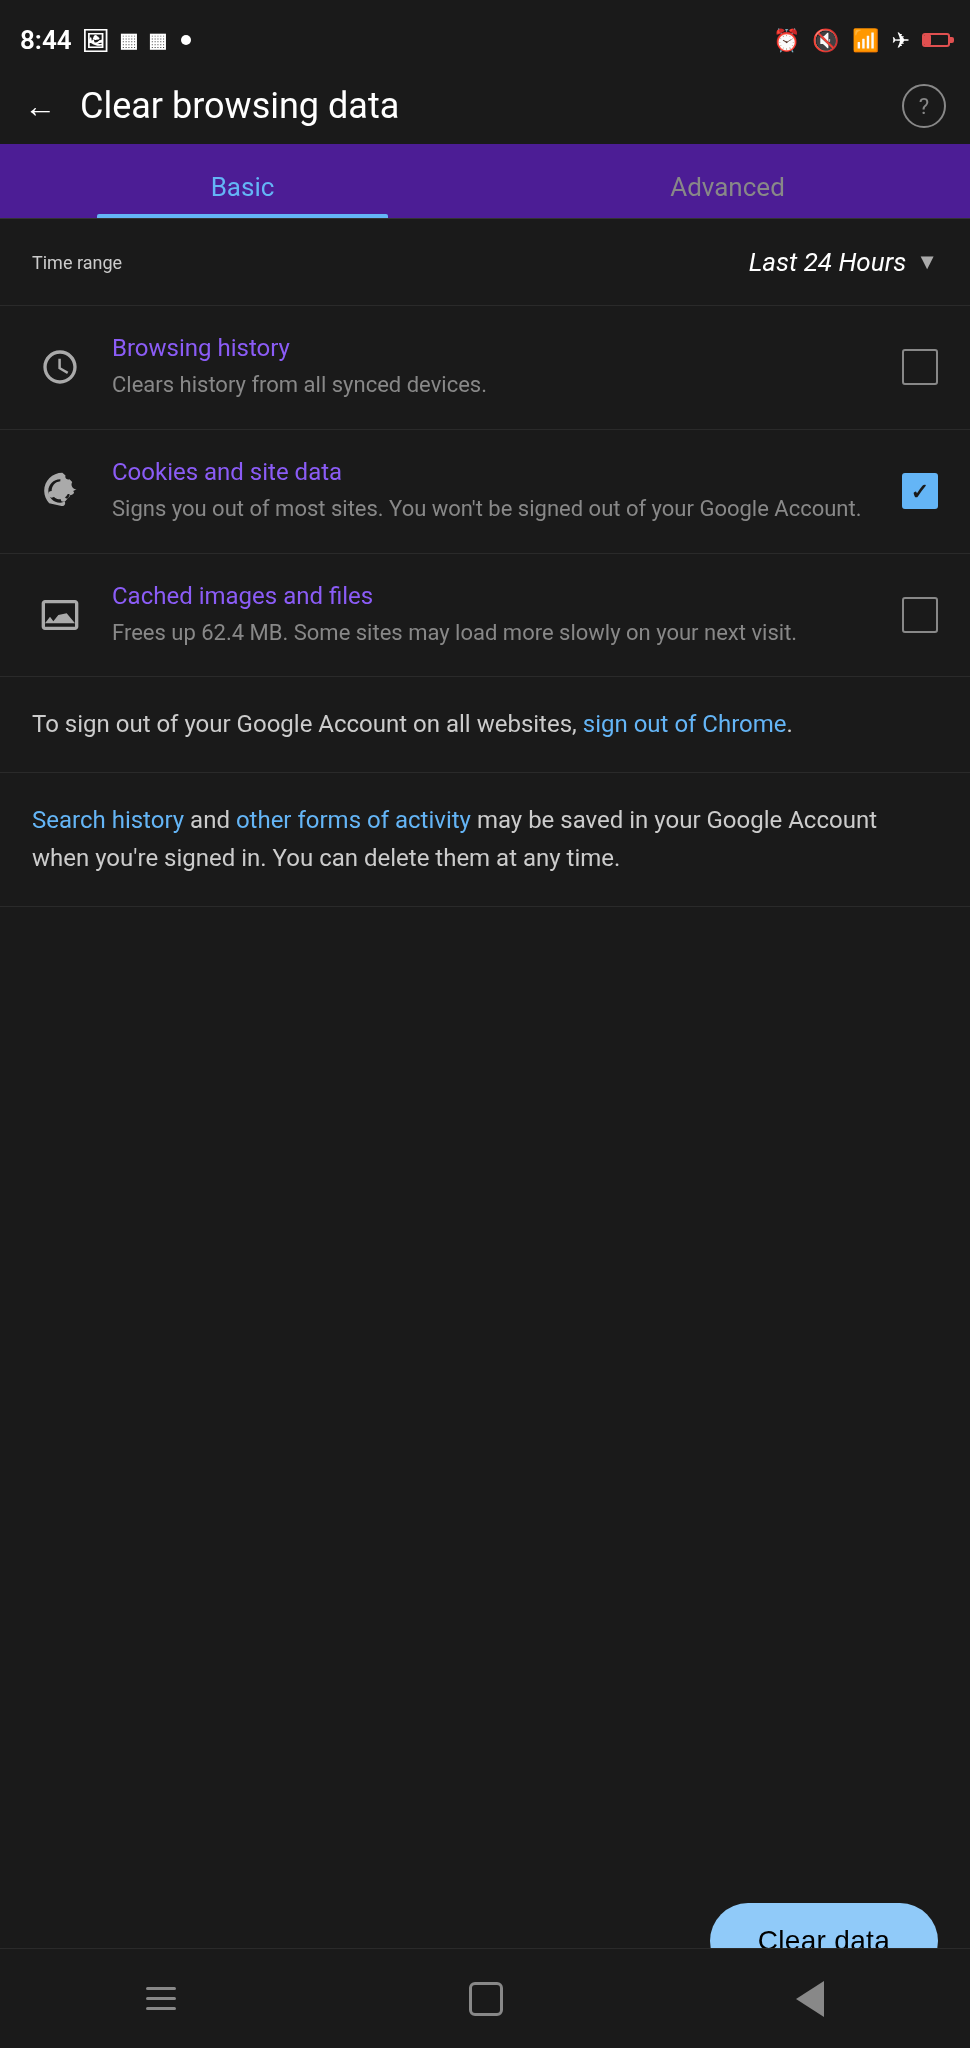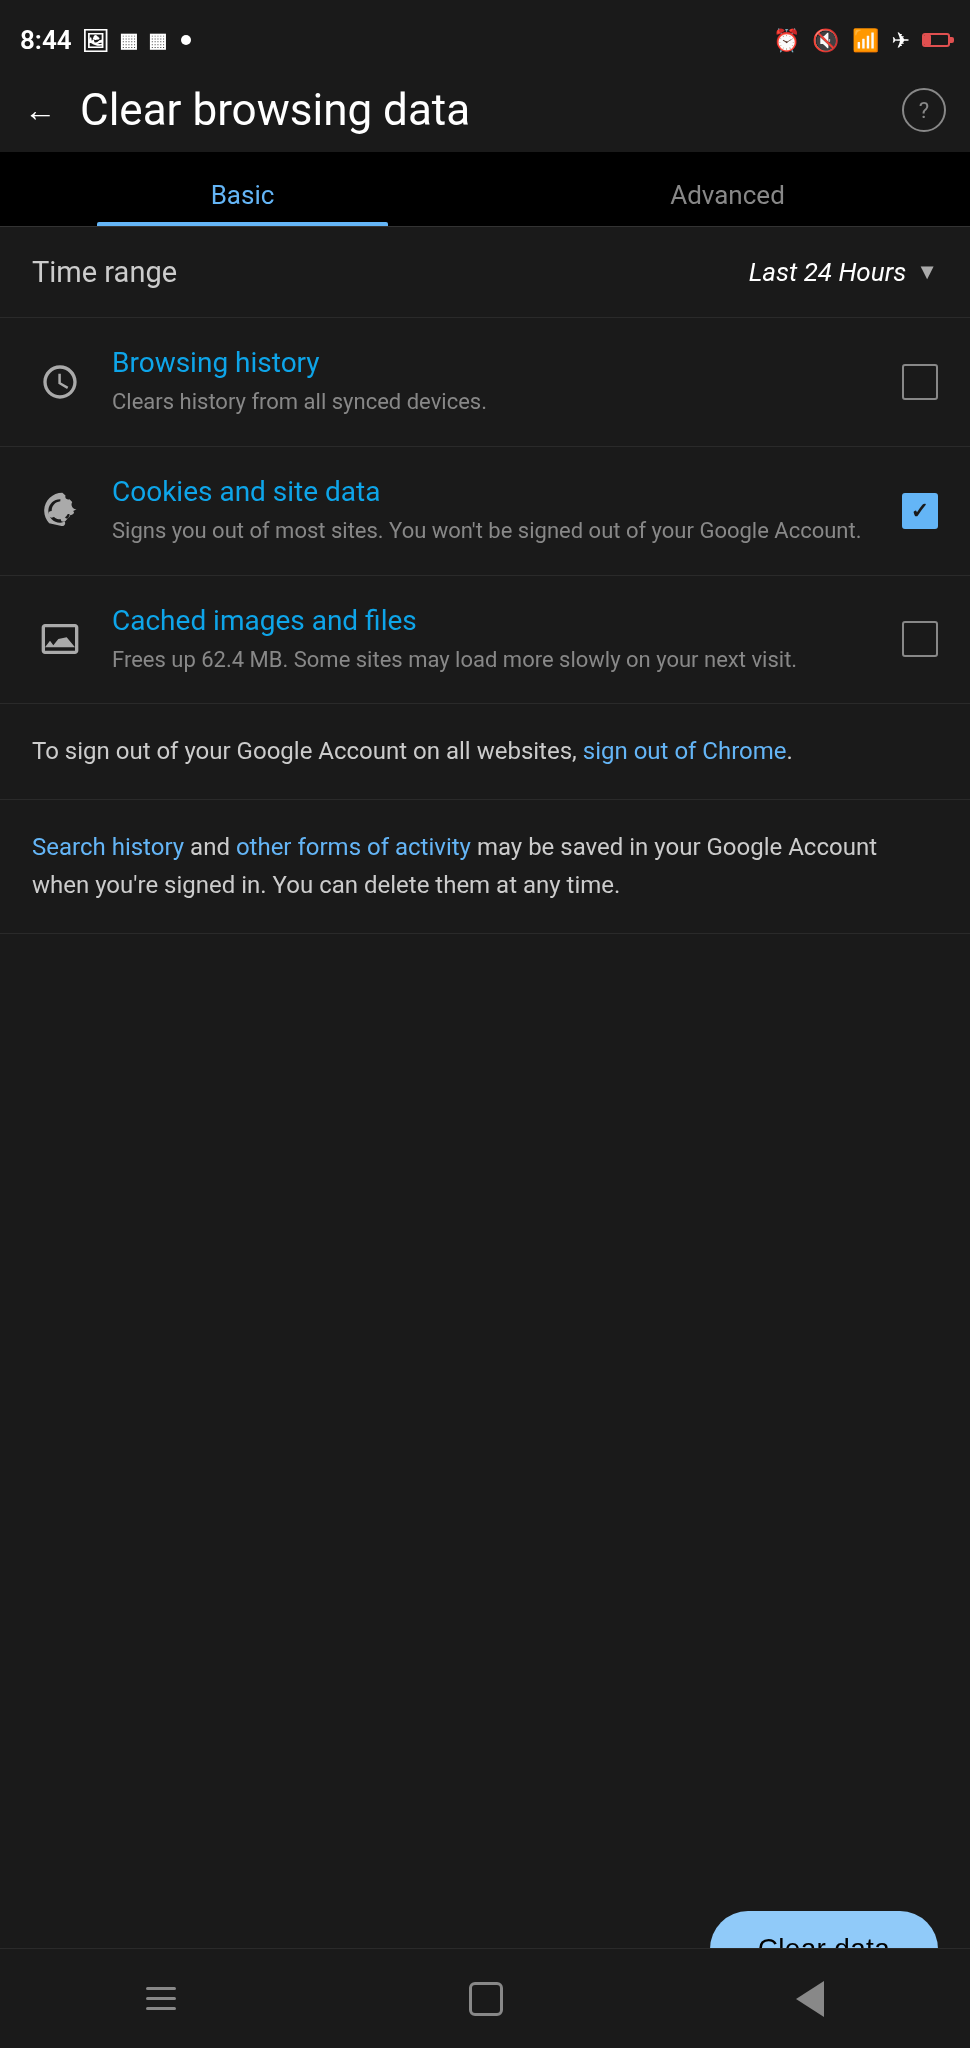--- a/index.html
+++ b/index.html
@@ -96,21 +96,21 @@
       gap: 24px;
     }
 
     .back-arrow {
       font-size: 32px;
       color: #ffffff;
       cursor: pointer;
     }
 
     .header-title {
-      font-size: 44px;
+      font-size: 36px;
       font-weight: 400;
       color: #ffffff;
     }
 
     .help-icon {
       width: 44px;
       height: 44px;
       border: 2px solid #888;
       border-radius: 50%;
       display: flex;
@@ -118,21 +118,21 @@
       justify-content: center;
       color: #888;
       font-size: 22px;
       cursor: pointer;
     }
 
     
     .tabs {
       display: flex;
       border-bottom: 1px solid #333;
-      background-color: #000000;
+      background-color: #4c1d95;
     }
 
     .tab {
       flex: 1;
       padding: 28px 20px 16px;
       text-align: center;
       font-size: 26px;
       color: #888;
       cursor: pointer;
       position: relative;
@@ -156,21 +156,21 @@
     
     .time-range {
       display: flex;
       justify-content: space-between;
       align-items: center;
       padding: 28px 32px;
       border-bottom: 1px solid #2a2a2a;
     }
 
     .time-range-label {
-      font-size: 29px;
+      font-size: 18px;
       color: #cccccc;
     }
 
     .time-range-value {
       display: flex;
       align-items: center;
       gap: 10px;
       font-size: 26px;
       color: #ffffff;
       cursor: pointer;
@@ -205,22 +205,22 @@
       width: 40px;
       height: 40px;
       fill: #aaaaaa;
     }
 
     .item-content {
       flex: 1;
     }
 
     .item-title {
-      font-size: 28px;
-      color: #0ea5e9;
+      font-size: 24px;
+      color: #8b5cf6;
       margin-bottom: 8px;
     }
 
     .item-subtitle {
       font-size: 22px;
       color: #888888;
       line-height: 1.4;
     }
 
     .checkbox {

